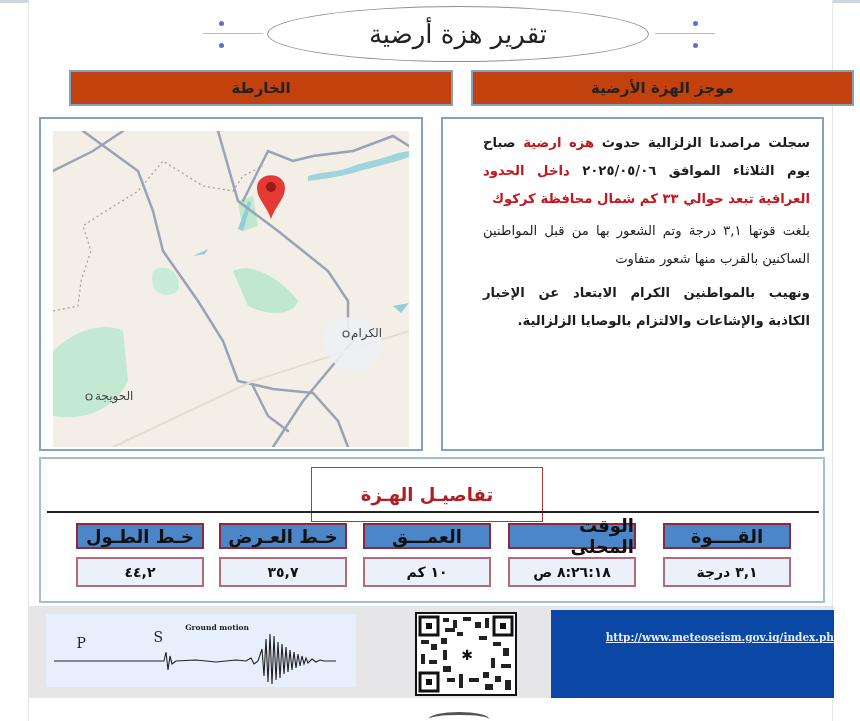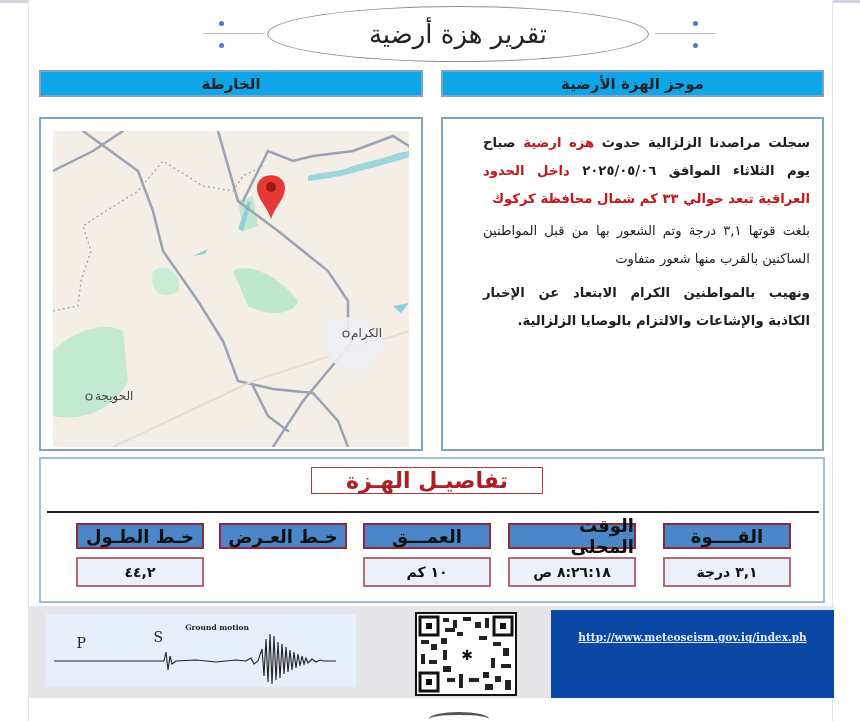--- a/index.html
+++ b/index.html
@@ -15,48 +15,48 @@
   .title-text { font-family: "DejaVu Serif", "Liberation Serif", serif; font-size: 26px; color: #222; }
   .deco { position: absolute; top: 10px; width: 60px; height: 40px; }
   .deco .line { position: absolute; top: 19px; left: 0; width: 60px; height: 1px; background: #b7bcc4; }
   .deco .dot { position: absolute; left: 16px; width: 5px; height: 5px; border-radius: 50%; background: #5b74c9; }
   .deco .dot.t { top: 7px; } .deco .dot.b { top: 29px; }
   .deco.left { left: 4px; }
   .deco.right { right: 4px; }
   .deco.right .dot { left: 38px; }
 
   
-  .sec-head { position: absolute; height: 27px; background: #0ea5e9; border: 2px solid #7fa3c4; display: flex; align-items: center; justify-content: center; font-weight: bold; font-size: 15px; color: #222; }
+  .sec-head { position: absolute; height: 36px; background: #c2410c; border: 2px solid #7fa3c4; display: flex; align-items: center; justify-content: center; font-weight: bold; font-size: 15px; color: #222; margin-left: 30px; }
   .sec-box { position: absolute; border: 2px solid #7fa3c4; background: #fff; }
 
   
   .summary { padding: 10px 12px 8px 12px; font-size: 13.2px; line-height: 28px; text-align: justify; font-weight: bold; color: #1d1d1d; }
   .summary p { margin-bottom: 4px; margin-left: 28px; }
   .summary .red { color: #c4161c; }
   .summary .plain { font-weight: normal; }
 
   
   .map { position: absolute; left: 12px; top: 12px; width: 356px; height: 316px; background: #f3eee6; overflow: hidden; }
   .map svg { position: absolute; left: 0; top: 0; }
   .map-label { position: absolute; font-size: 12px; color: #444; white-space: nowrap; }
 
   
   .details-box { position: absolute; left: 10px; top: 457px; width: 786px; height: 146px; border: 2px solid #9fbfd6; background: #fff; }
-  .details-title { position: absolute; left: 270px; top: 8px; width: 232px; height: 27px; border: 1.5px solid #b5363b; display: flex; align-items: center; justify-content: center; font-weight: bold; font-size: 22px; color: #b01e24; background: #fff; }
+  .details-title { position: absolute; left: 270px; top: 8px; width: 232px; height: 55px; border: 1.5px solid #b5363b; display: flex; align-items: center; justify-content: center; font-weight: bold; font-size: 18px; color: #b01e24; background: #fff; }
   .details-rule { position: absolute; left: 6px; top: 52px; width: 772px; height: 2px; background: #222; }
   .col { position: absolute; top: 64px; width: 128px; }
   .col .lbl { height: 26px; background: #4a86c8; border: 2px solid #8b2a3a; display: flex; align-items: center; justify-content: center; font-weight: bold; font-size: 18px; color: #111; }
   .col .val { margin-top: 8px; height: 30px; background: #eaf1fb; border: 2px solid #b26b7a; display: flex; align-items: center; justify-content: center; font-weight: bold; font-size: 14px; color: #111; }
 
   
   .footer { position: absolute; left: 0; top: 606px; width: 805px; height: 92px; background: #e6e6e8; }
   .seismo { position: absolute; left: 17px; top: 8px; width: 310px; height: 73px; background: #e7effc; }
   .qr { position: absolute; left: 386px; top: 6px; width: 102px; height: 84px; background: #fff; border: 2px solid #111; }
   .linkbox { position: absolute; left: 522px; top: 4px; width: 283px; height: 88px; background: #0b48a6; padding-top: 17px; text-align: center; }
-  .linkbox a { display: block; color: #e7edf7; font-family: "DejaVu Serif", "Liberation Serif", serif; font-weight: bold; font-size: 10.5px; line-height: 20px; text-decoration: underline; direction: ltr; }
+  .linkbox a { display: block; color: #e7edf7; font-family: "DejaVu Serif", "Liberation Serif", serif; font-weight: bold; font-size: 10.5px; line-height: 20px; text-decoration: underline; direction: ltr; text-align: right; }
 
   .bottom-hint { position: absolute; left: 400px; top: 712px; width: 60px; height: 14px; border-top: 3px solid #555; border-radius: 50% 50% 0 0; }
 </style>
 </head>
 <body>
 
 <div class="topstrip"></div>
 
 <div class="page">
 
@@ -146,20 +146,21 @@
     <div class="col" style="left:467px;">
       <div class="lbl">الوقت المحلى</div>
       <div class="val">٨:٢٦:١٨ ص</div>
     </div>
     <div class="col" style="left:322px;">
       <div class="lbl">العمـــق</div>
       <div class="val">١٠ كم</div>
     </div>
     <div class="col" style="left:178px;">
       <div class="lbl">خـط العـرض</div>
+      <div class="val">٣٥,٧</div>
     </div>
     <div class="col" style="left:35px;">
       <div class="lbl">خـط الطـول</div>
       <div class="val">٤٤,٢</div>
     </div>
   </div>
 
   <div class="footer">
     <div class="seismo">
       <svg width="310" height="73" viewBox="0 0 310 73">

